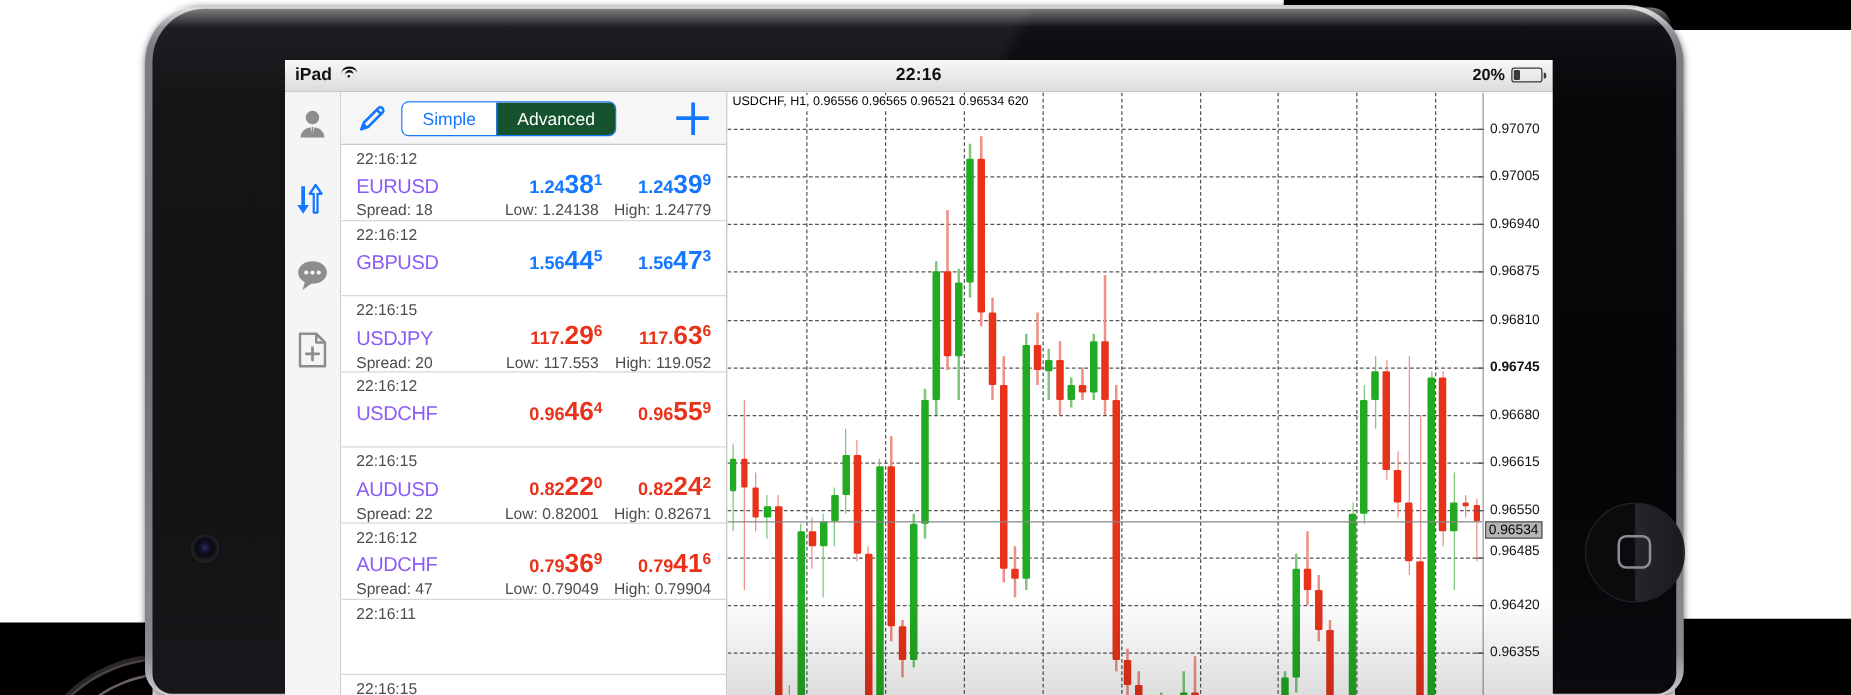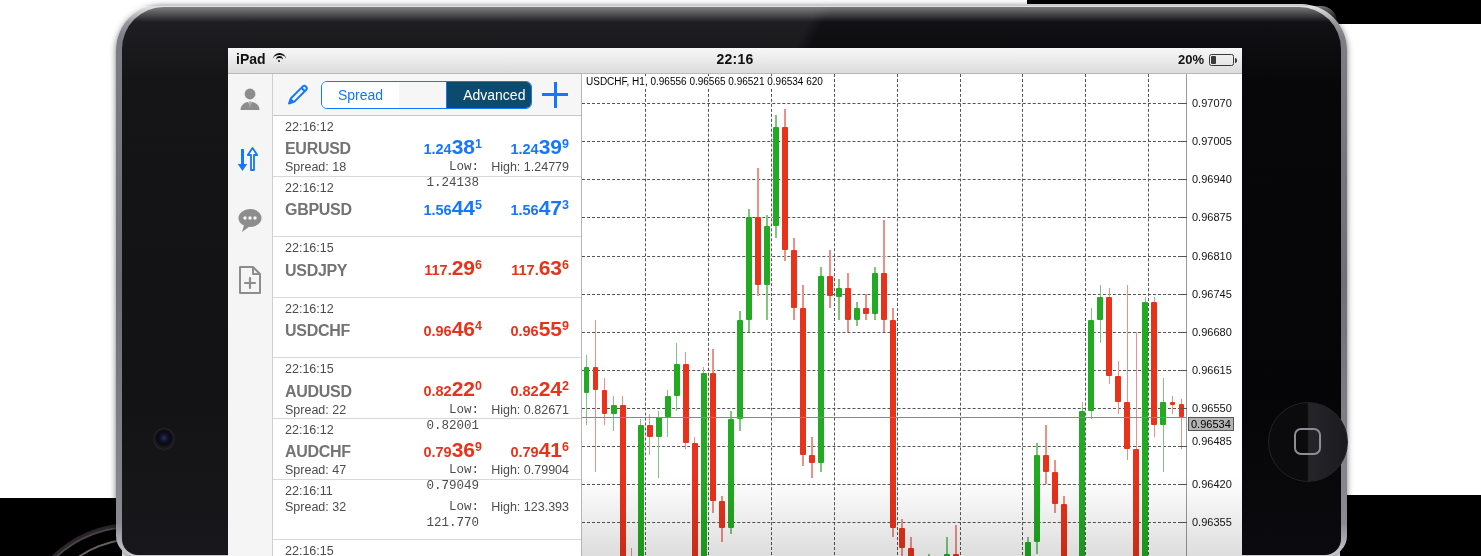--- a/index.html
+++ b/index.html
@@ -69,40 +69,40 @@
 
   
   .quotes{width:309px;flex:0 0 309px;background:#fff;border-right:1px solid #b5b5b5;box-sizing:border-box;
      display:flex;flex-direction:column;}
   .qtoolbar{height:42px;flex:0 0 42px;display:flex;align-items:center;background:#f6f6f6;
      border-bottom:1px solid #c8c8c8;padding:0 12px;box-sizing:border-box;gap:10px;}
   .pencil{width:26px;height:26px;position:relative;flex:0 0 26px;cursor:pointer;}
   .seg{display:flex;border:1.5px solid #1477ff;border-radius:6px;overflow:hidden;height:26px;cursor:pointer;}
   .seg div{display:flex;align-items:center;justify-content:center;font-size:14px;padding:0 16px;height:100%;box-sizing:border-box;}
   .seg .s-off{background:#fff;color:#1477ff;}
-  .seg .s-on{background:#0c4a6e;color:#fff;border-left:1.5px solid #1477ff;margin-left:47px;}
+  .seg .s-on{background:#14532d;color:#fff;border-left:1.5px solid #1477ff;}
   .plus{width:26px;height:26px;position:relative;margin-left:auto;margin-right:2px;cursor:pointer;}
   .plus:before,.plus:after{content:"";position:absolute;background:#1477ff;}
   .plus:before{left:0;top:11.5px;width:26px;height:3px;}
   .plus:after{top:0;left:11.5px;height:26px;width:3px;}
 
   .qlist{flex:1;overflow:hidden;}
   .qrow{height:60.6px;border-bottom:1px solid #d8d8d8;padding:4px 12px 0 12px;box-sizing:border-box;position:relative;cursor:pointer;}
   .qtime{font-size:12.5px;color:#4c4c4c;line-height:15px;}
   .qmid{display:flex;align-items:baseline;line-height:20px;margin-top:-1px;}
-  .qsym{font-size:16px;font-weight:bold;color:#737373;letter-spacing:-0.3px;width:110px;flex:0 0 110px;}
+  .qsym{font-size:16px;font-weight:normal;color:#8b5cf6;letter-spacing:-0.3px;width:110px;flex:0 0 110px;}
   .qprice{flex:1;text-align:right;white-space:nowrap;}
   .qprice .p1{font-size:14.5px;font-weight:bold;}
   .qprice .p2{font-size:21px;font-weight:bold;}
   .qprice .p3{font-size:12.5px;font-weight:bold;vertical-align:super;}
   .up{color:#1477ff;}
   .down{color:#e8321a;}
   .qbot{display:flex;font-size:12.5px;color:#4c4c4c;line-height:16px;margin-top:0px;}
   .qspread{width:110px;flex:0 0 110px;}
-  .qlow{flex:1;text-align:right;padding-right:6px;font-family:Liberation Mono, monospace;}
+  .qlow{flex:1;text-align:right;padding-right:6px;}
   .qhigh{flex:1;text-align:right;}
 
   
   .chartpane{flex:1;position:relative;background:#fff;overflow:hidden;}
   .chead{position:absolute;left:2px;top:2px;font-size:10px;color:#000;z-index:6;background:rgba(255,255,255,.92);padding:0 2px;white-space:nowrap;}
   .plot{position:absolute;left:0;top:0;right:56px;bottom:0;overflow:hidden;}
   .axis{position:absolute;right:0;top:0;width:56px;bottom:0;border-left:1px solid #9a9a9a;box-sizing:border-box;}
   .axis .lab{position:absolute;left:5px;font-size:11px;color:#111;transform:translateY(-50%);white-space:nowrap;}
   .axis .tick{position:absolute;left:-6px;width:6px;border-top:1px dashed #555;}
   .curlab{position:absolute;left:1px;font-size:11px;color:#000;transform:translateY(-50%);
@@ -200,21 +200,21 @@
         <div class="quotes">
           <div class="qtoolbar">
             <span class="pencil">
               <svg width="26" height="26" viewBox="0 0 26 26">
                 <path d="M4 21.5 L6 16.2 L17.6 4.6 a2.4 2.4 0 0 1 3.4 3.4 L9.4 19.6 z" fill="none" stroke="#1477ff" stroke-width="2" stroke-linejoin="round"></path>
                 <path d="M16.4 5.8 L19.8 9.2" stroke="#1477ff" stroke-width="2"></path>
                 <path d="M4 21.5 L6 16.2 L9.4 19.6 z" fill="#1477ff"></path>
               </svg>
             </span>
             <div class="seg">
-              <div class="s-off">Spread</div>
+              <div class="s-off">Simple</div>
               <div class="s-on">Advanced</div>
             </div>
             <span class="plus"></span>
           </div>
           <div class="qlist" id="quote-list">
               <div class="qrow">
                 <div class="qtime">22:16:12</div>
                 <div class="qmid">
                   <div class="qsym">EURUSD</div>
                   <div class="qprice up"><span class="p1">1.24</span><span class="p2">38</span><span class="p3">1</span></div>
@@ -234,20 +234,25 @@
                   <div class="qprice up"><span class="p1">1.56</span><span class="p2">47</span><span class="p3">3</span></div>
                 </div>
               </div>
               <div class="qrow">
                 <div class="qtime">22:16:15</div>
                 <div class="qmid">
                   <div class="qsym">USDJPY</div>
                   <div class="qprice down"><span class="p1">117.</span><span class="p2">29</span><span class="p3">6</span></div>
                   <div class="qprice down"><span class="p1">117.</span><span class="p2">63</span><span class="p3">6</span></div>
                 </div>
+                <div class="qbot">
+                  <div class="qspread">Spread: 20</div>
+                  <div class="qlow">Low: 117.553</div>
+                  <div class="qhigh">High: 119.052</div>
+                </div>
               </div>
               <div class="qrow">
                 <div class="qtime">22:16:12</div>
                 <div class="qmid">
                   <div class="qsym">USDCHF</div>
                   <div class="qprice down"><span class="p1">0.96</span><span class="p2">46</span><span class="p3">4</span></div>
                   <div class="qprice down"><span class="p1">0.96</span><span class="p2">55</span><span class="p3">9</span></div>
                 </div>
               </div>
               <div class="qrow">
@@ -271,25 +276,20 @@
                   <div class="qprice down"><span class="p1">0.79</span><span class="p2">41</span><span class="p3">6</span></div>
                 </div>
                 <div class="qbot">
                   <div class="qspread">Spread: 47</div>
                   <div class="qlow">Low: 0.79049</div>
                   <div class="qhigh">High: 0.79904</div>
                 </div>
               </div>
               <div class="qrow">
                 <div class="qtime">22:16:11</div>
-                <div class="qbot">
-                  <div class="qspread">Spread: 32</div>
-                  <div class="qlow">Low: 121.770</div>
-                  <div class="qhigh">High: 123.393</div>
-                </div>
               </div>
               <div class="qrow">
                 <div class="qtime">22:16:15</div>
                 <div class="qmid">
                   <div class="qsym"></div>
                   <div class="qprice down"><span class="p1"></span><span class="p2"></span><span class="p3"></span></div>
                   <div class="qprice down"><span class="p1"></span><span class="p2"></span><span class="p3"></span></div>
                 </div>
                 <div class="qbot">
                   <div class="qspread"></div>
@@ -566,21 +566,21 @@
               <div class="lab" style="top: 29.2771px;">0.97070</div>
               <div class="tick" style="top: 29.2771px;"></div>
               <div class="lab" style="top: 67.3373px;">0.97005</div>
               <div class="tick" style="top: 67.3373px;"></div>
               <div class="lab" style="top: 105.398px;">0.96940</div>
               <div class="tick" style="top: 105.398px;"></div>
               <div class="lab" style="top: 143.458px;">0.96875</div>
               <div class="tick" style="top: 143.458px;"></div>
               <div class="lab" style="top: 181.518px;">0.96810</div>
               <div class="tick" style="top: 181.518px;"></div>
-              <div class="lab" style="top: 219.578px;">0.96745</div>
+              <div class="lab" style="top: 219.578px; font-weight: bold;">0.96745</div>
               <div class="tick" style="top: 219.578px;"></div>
               <div class="lab" style="top: 257.639px;">0.96680</div>
               <div class="tick" style="top: 257.639px;"></div>
               <div class="lab" style="top: 295.699px;">0.96615</div>
               <div class="tick" style="top: 295.699px;"></div>
               <div class="lab" style="top: 333.759px;">0.96550</div>
               <div class="tick" style="top: 333.759px;"></div>
               <div class="lab" style="top: 367px;">0.96485</div>
               <div class="tick" style="top: 371.819px;"></div>
               <div class="lab" style="top: 409.88px;">0.96420</div>

